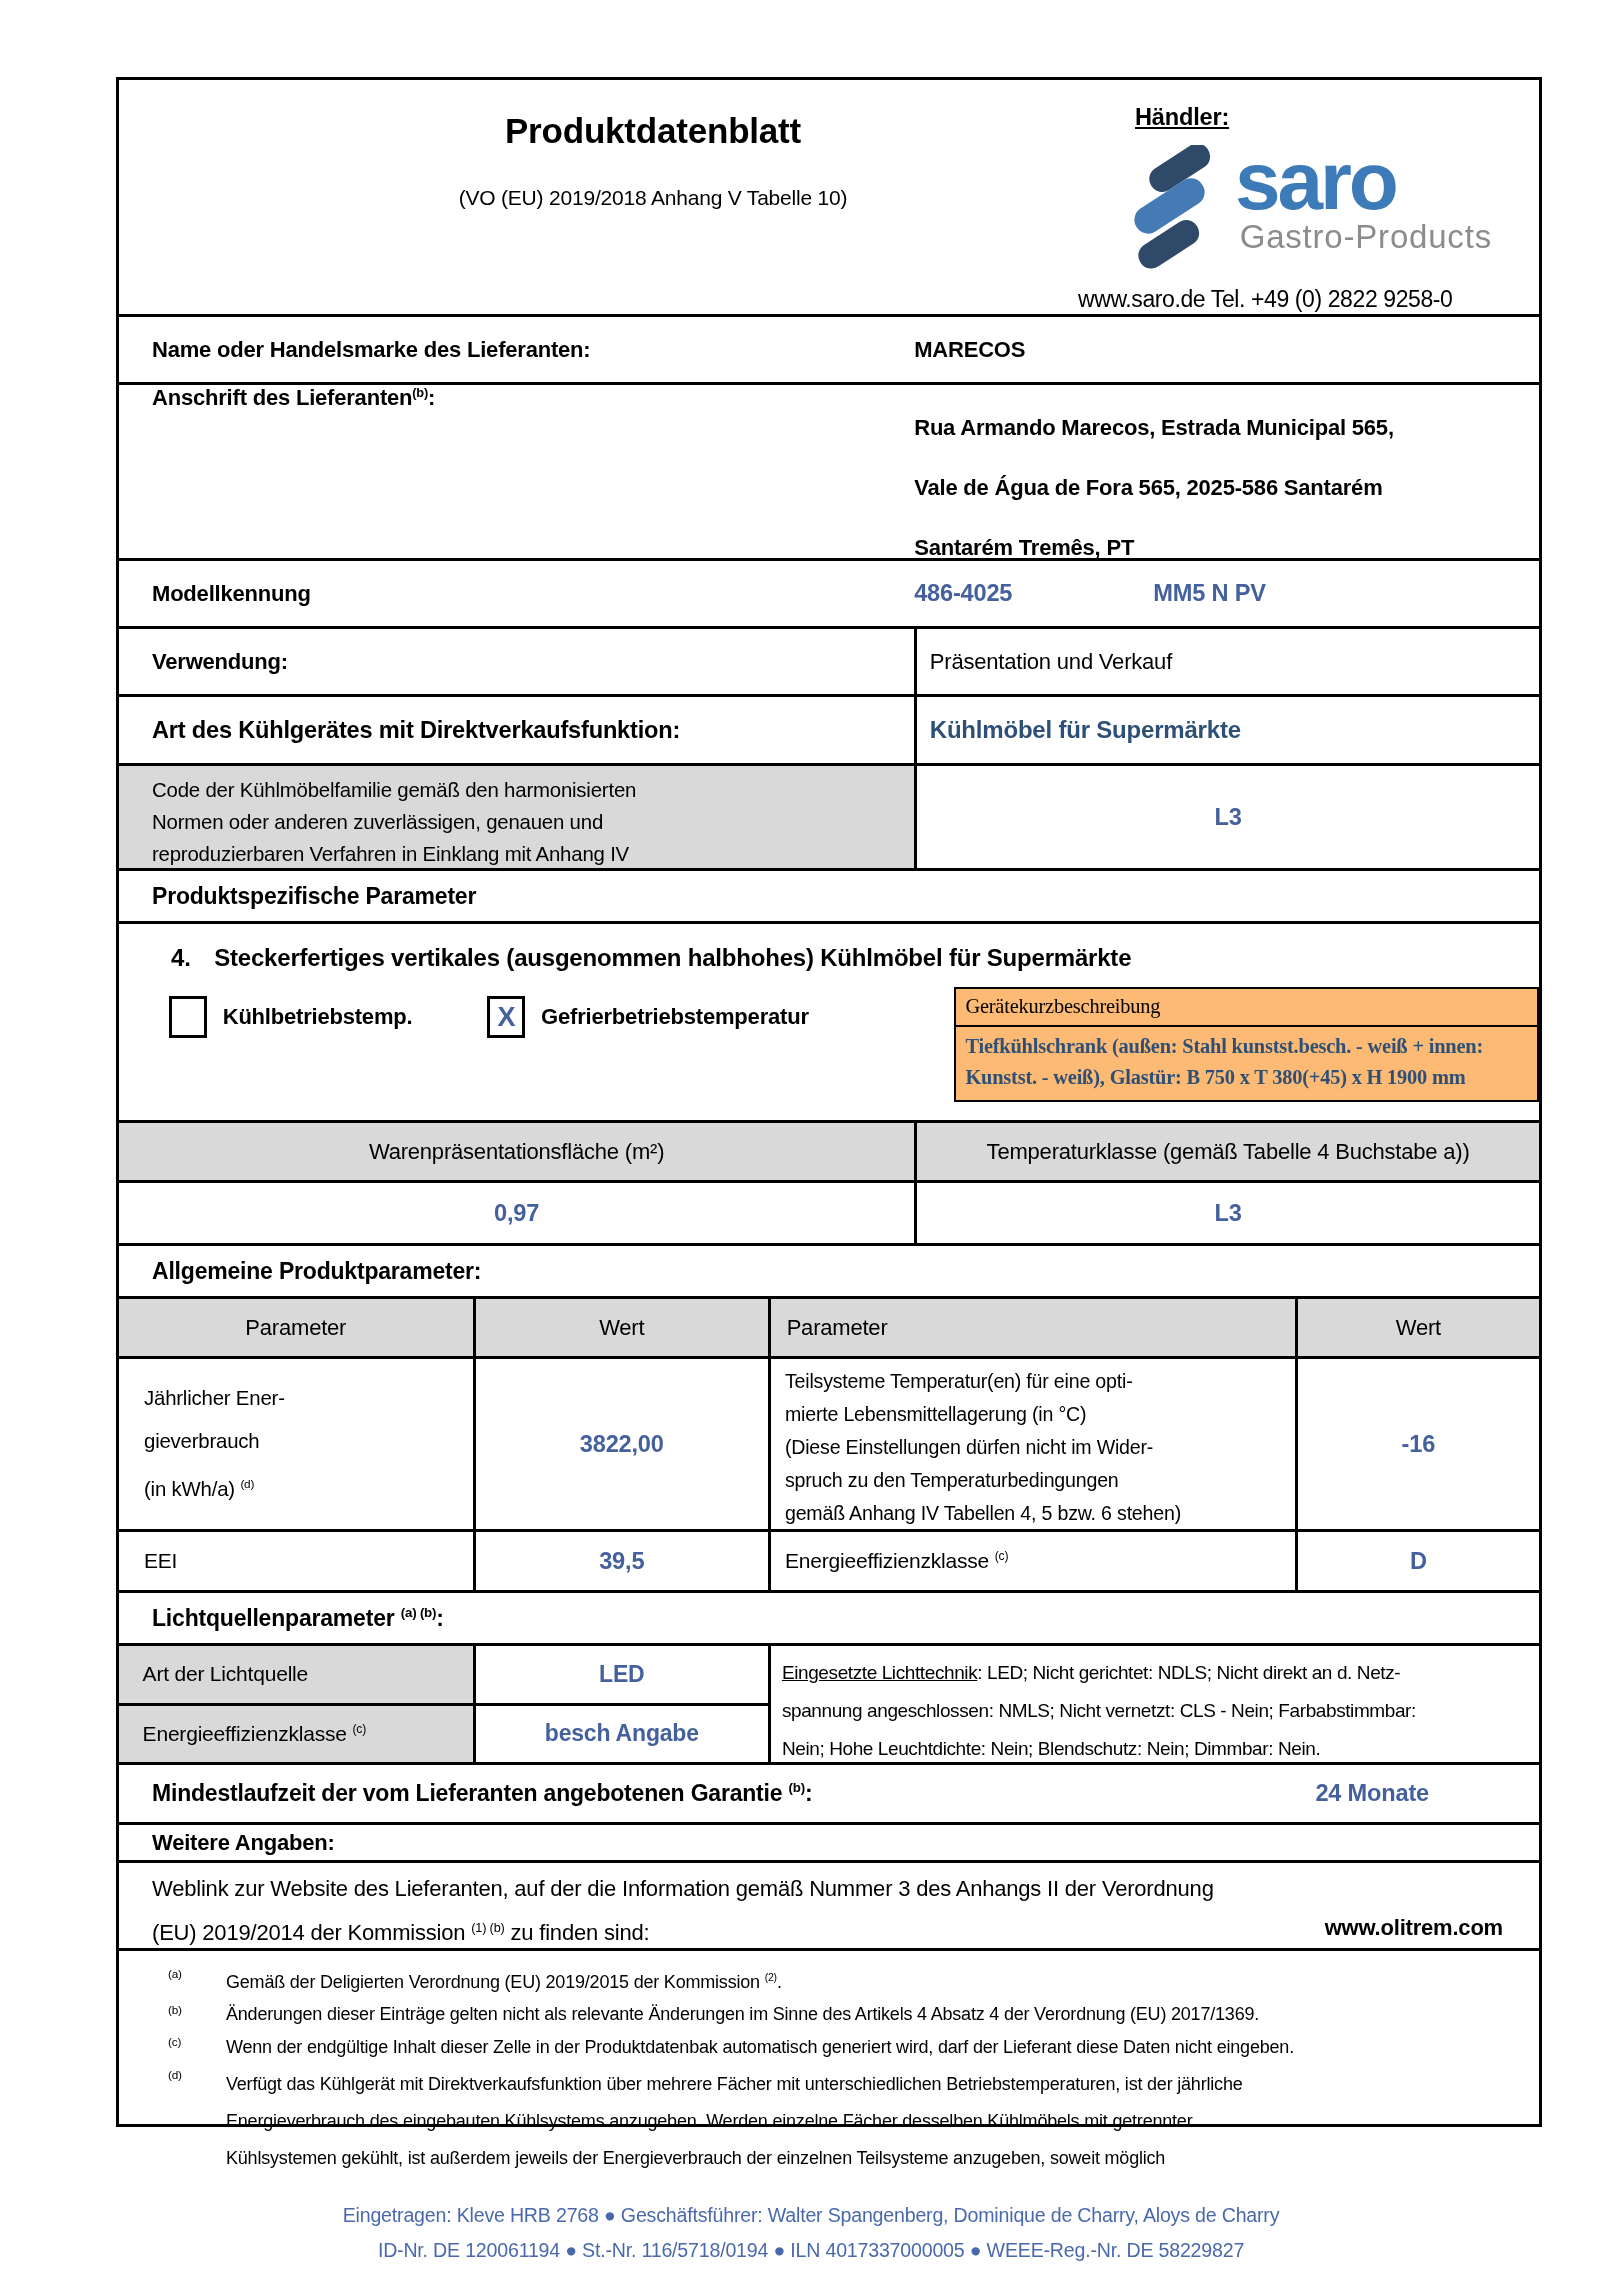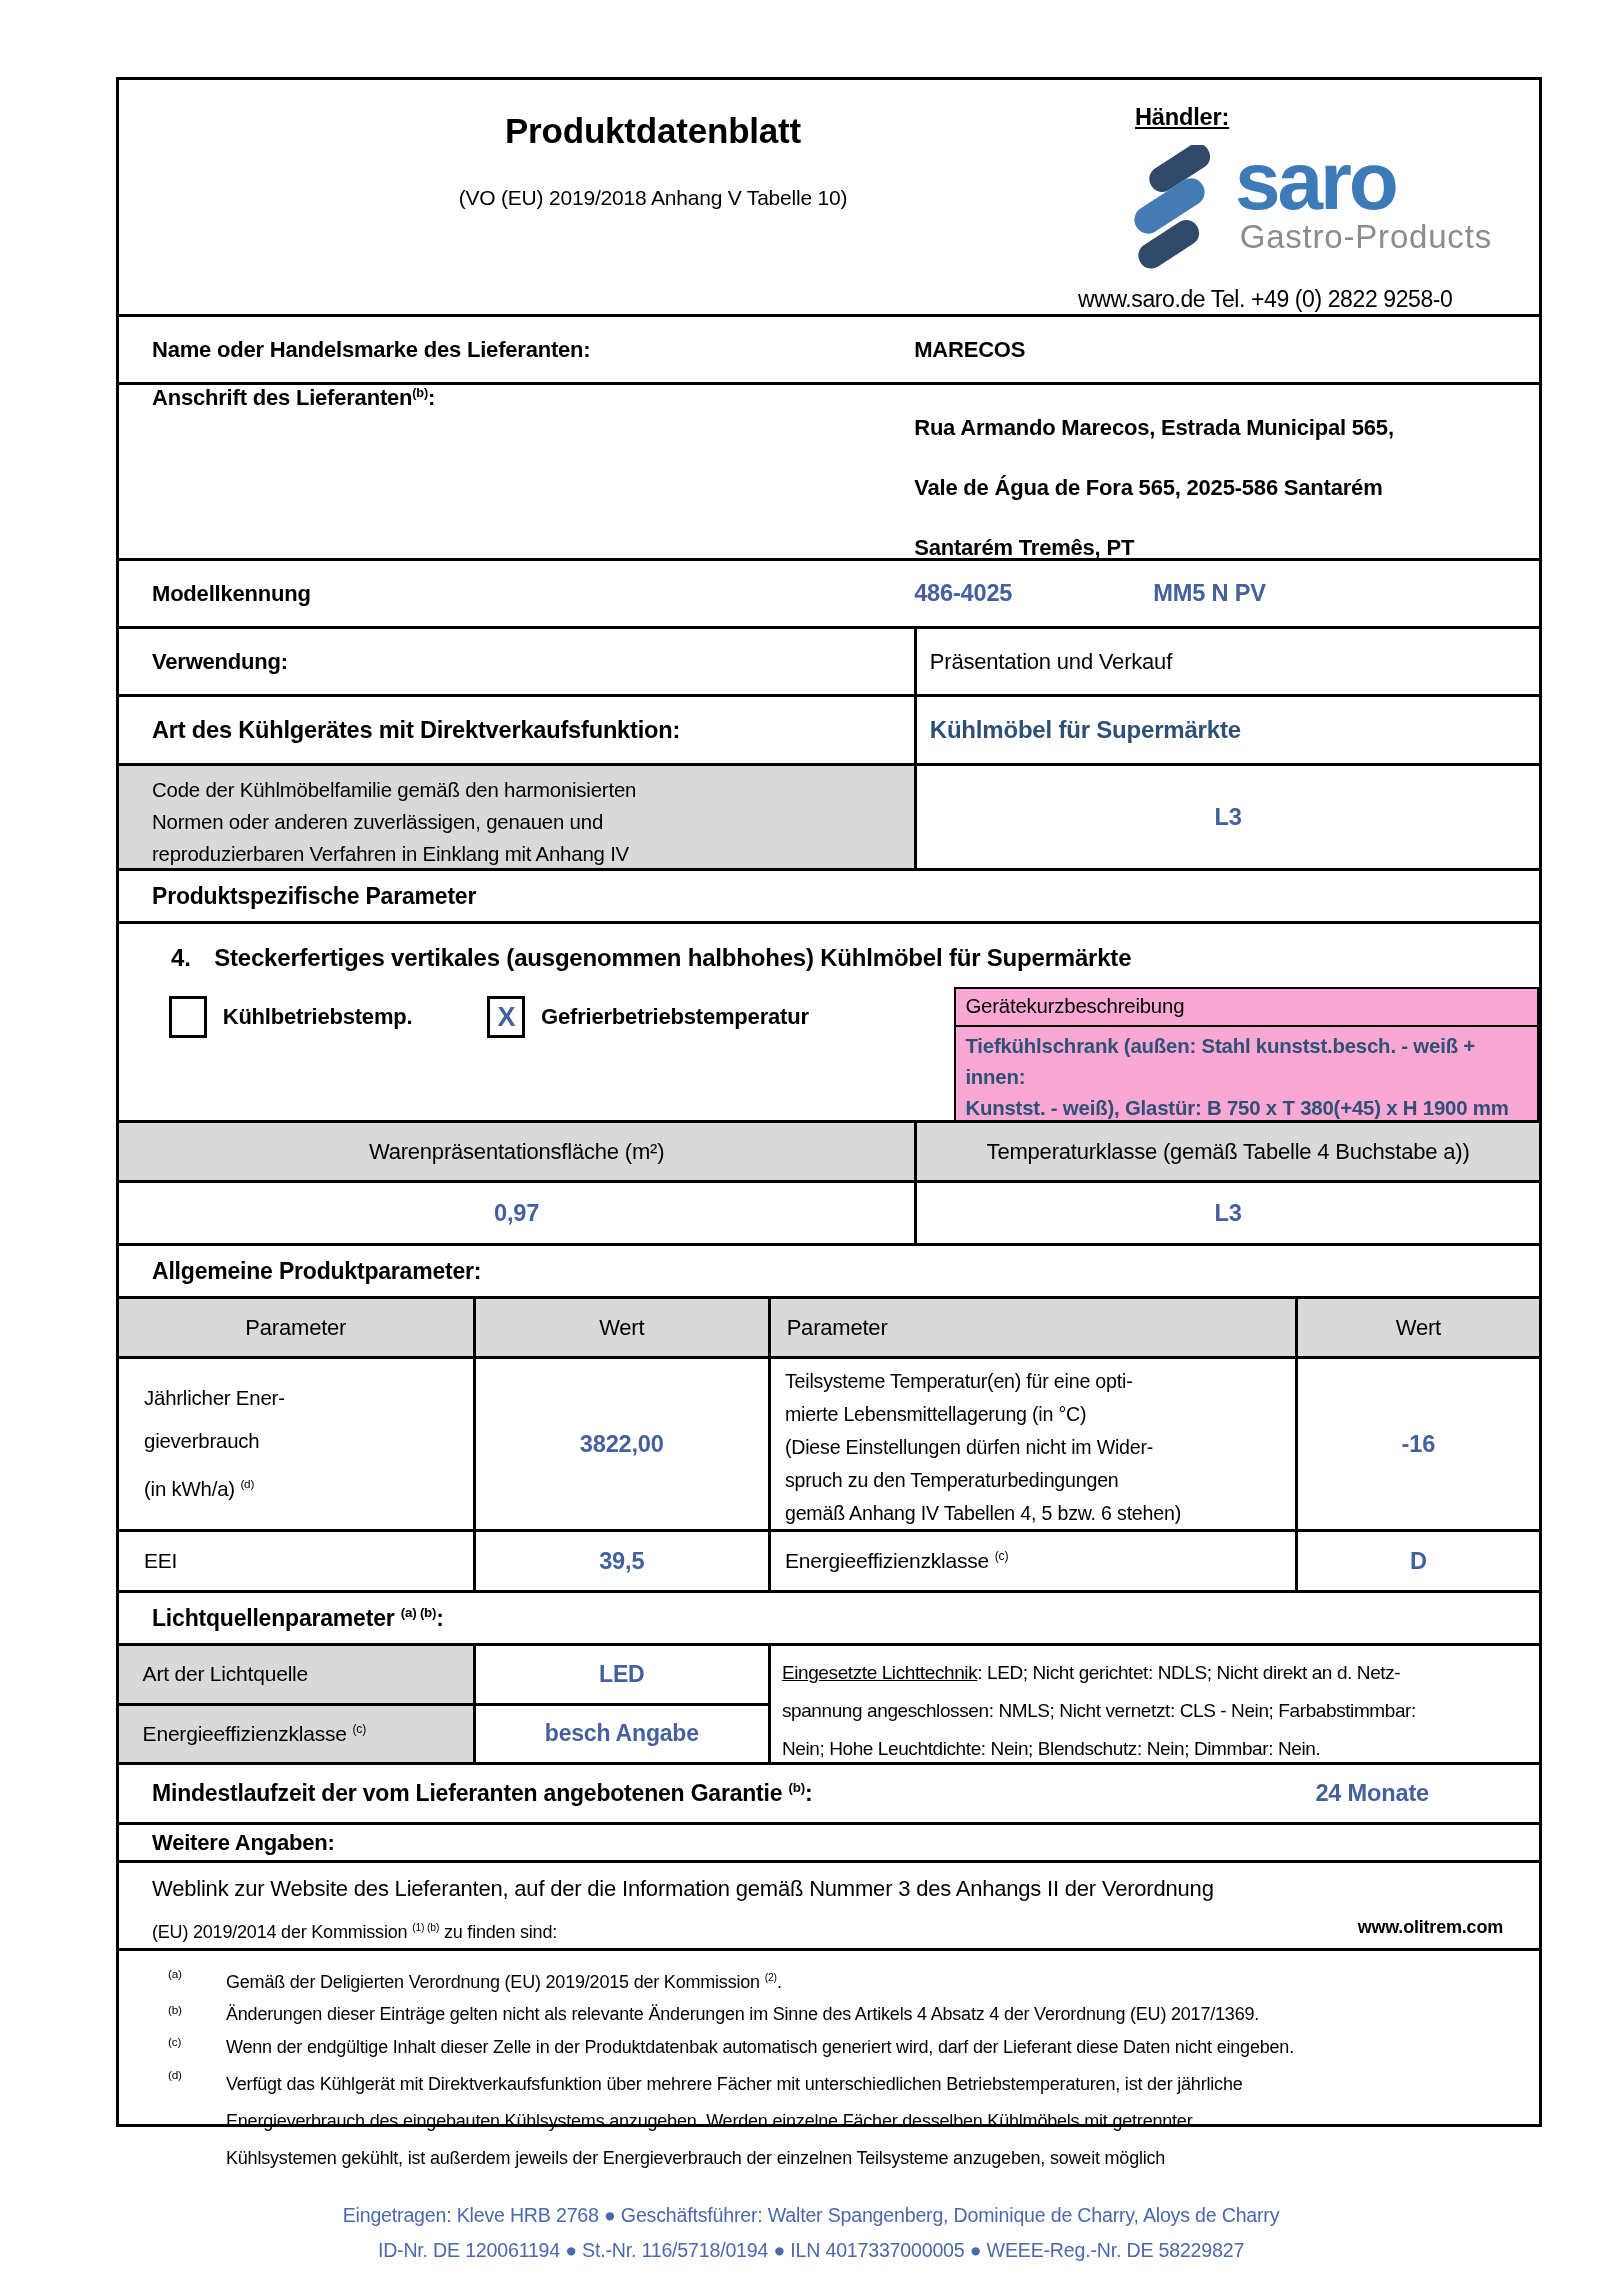--- a/index.html
+++ b/index.html
@@ -72,21 +72,21 @@
   .r-heading .h-text{font-size:23px;font-weight:bold;padding-left:33px;}
 
   
   .r-sec4{height:199px;}
   .sec4-title{font-size:24px;font-weight:bold;padding:20.4px 0 0 52px;}
   .sec4-num{display:inline-block;margin-right:23.6px;}
   .chk-row{position:absolute;top:72px;left:50px;display:flex;align-items:center;}
   .chkbox{width:38px;height:42px;border:3.1px solid #000;box-sizing:border-box;display:flex;align-items:center;justify-content:center;font-size:27px;font-weight:bold;color:#44619d;background:#fff;}
   .chk-lab{font-size:22px;font-weight:bold;margin:0 75px 0 15.7px;}
   .chk-lab2{font-size:22px;font-weight:bold;margin-left:15.7px;}
-  .devbox{position:absolute;top:63px;left:835px;right:0;border:2.4px solid #000;background:#f9a8d4;box-sizing:border-box;}
+  .devbox{position:absolute;top:63px;left:835px;right:0;border:2.4px solid #000;background:#fdba74;box-sizing:border-box;font-family:Liberation Serif, serif;}
   .devbox-h{font-size:20.4px;padding:6.3px 0 6.3px 9.4px;border-bottom:2.4px solid #000;}
   .devbox-b{padding:4.7px 0 6.3px 9.4px;}
   .devbox-b div{font-size:20.4px;font-weight:bold;color:#2e5077;line-height:31px;}
 
   
   .r-warenkopf{height:60px;}
   .r-warenkopf .cell-l,.r-warenkopf .cell-r{background:#d9d9d9;display:flex;align-items:center;justify-content:center;font-size:22px;}
   .r-werte{height:63px;}
   .r-werte .cell-l,.r-werte .cell-r{display:flex;align-items:center;justify-content:center;font-size:23.6px;font-weight:bold;}
 
@@ -123,21 +123,21 @@
 
   .r-warranty{height:60px;display:flex;align-items:center;}
   .warranty-lab{font-size:23px;font-weight:bold;padding-left:33px;}
   .warranty-val{font-size:23.6px;font-weight:bold;margin-left:auto;margin-right:110px;}
 
   .r-more{height:38px;display:flex;align-items:center;}
   .r-more .h-text{font-size:22px;font-weight:bold;padding-left:33px;}
 
   .r-weblink{height:88px;padding:6.3px 0 0 33px;box-sizing:border-box;}
   .wl-line1{font-size:22px;line-height:39px;}
-  .wl-line2{font-size:18px;line-height:39px;display:flex;}
+  .wl-line2{font-size:22px;line-height:39px;display:flex;}
   .wl-url{font-weight:bold;margin-left:auto;margin-right:36px;}
 
   .r-foot{height:176px;padding-top:7.9px;box-sizing:border-box;}
   .fnote{display:flex;margin-top:6.3px;}
   .fn-marker{font-size:11.8px;margin-left:49px;width:58px;flex-shrink:0;padding-top:1.6px;}
   .fn-text{font-size:18px;line-height:26px;padding-right:15.7px;}
   .fn-lines div{font-size:18px;line-height:37px;}
 
   .footer{position:absolute;left:0;top:2198px;width:100%;text-align:center;color:#4a69ad;}
   .footer div{font-size:19.6px;line-height:35px;letter-spacing:-0.2px;}

